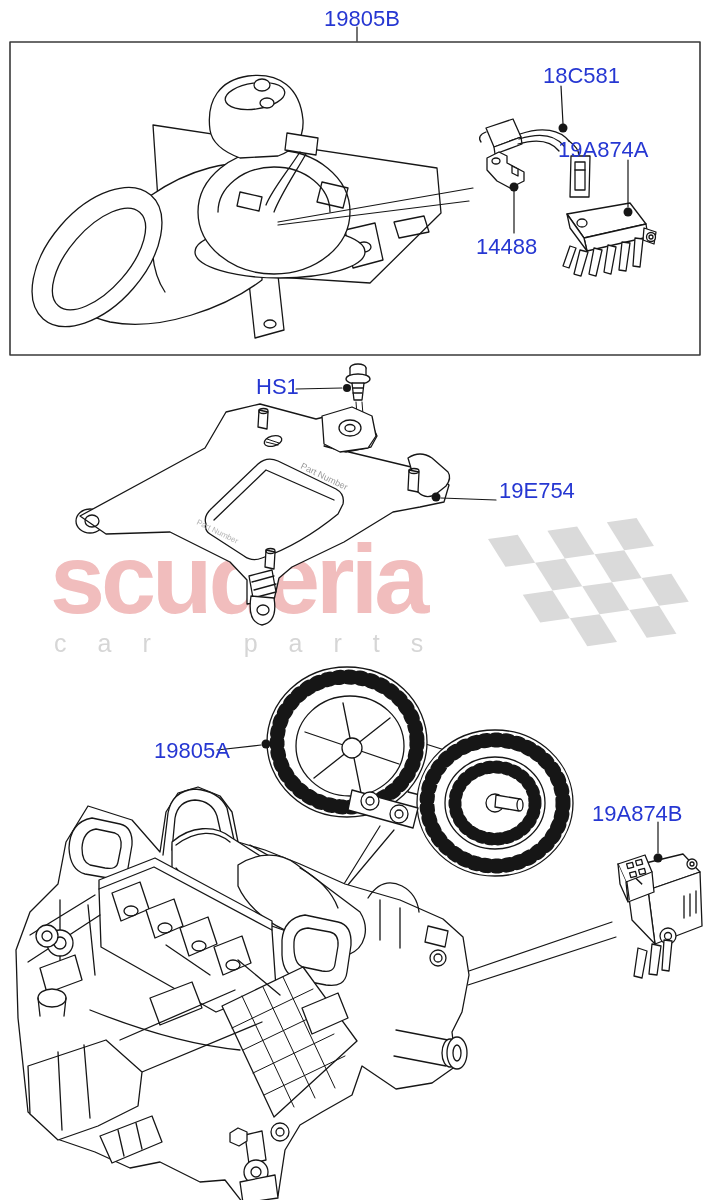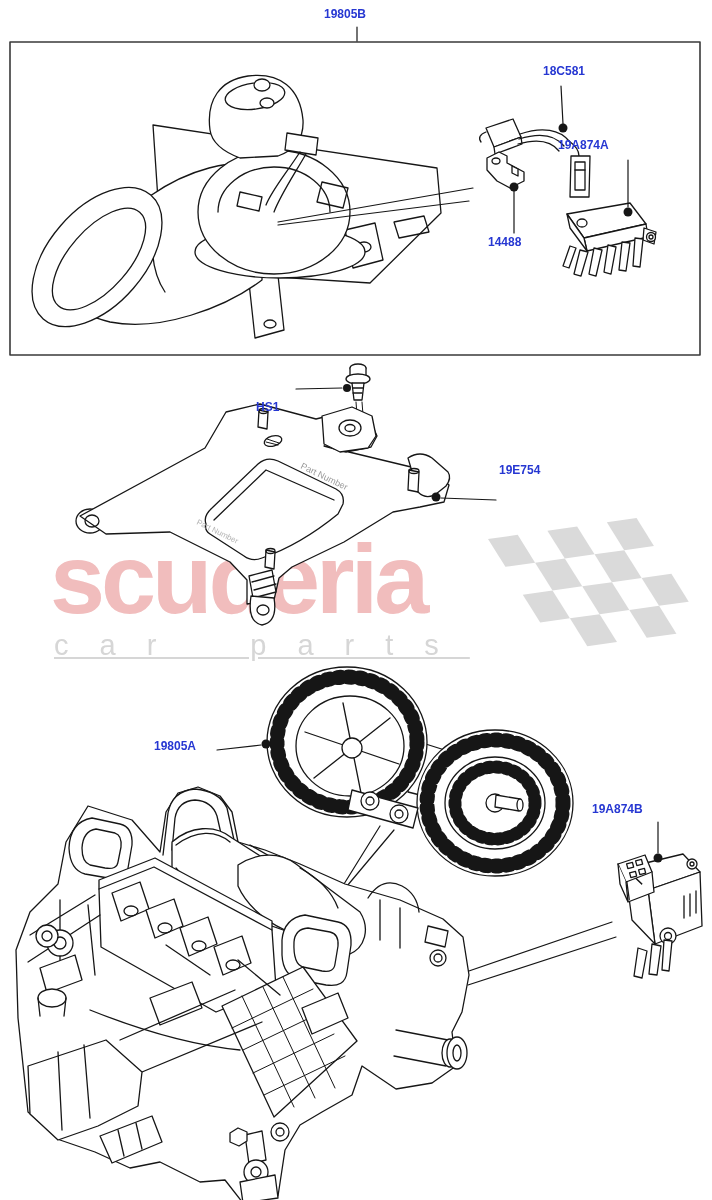--- a/index.html
+++ b/index.html
@@ -2,25 +2,25 @@
 <html><head>
 <meta charset="utf-8">
 <style>
   html,body{margin:0;padding:0;background:#888;}
   .canvas{position:relative;width:712px;height:1200px;background:#fff;overflow:hidden;
           font-family:"Liberation Sans",sans-serif;margin:0 auto;}
   .layer{position:absolute;left:0;top:0;width:712px;height:1200px;}
   
   .wm-brand{position:absolute;left:50px;top:529px;font-size:99px;font-weight:bold;
             letter-spacing:-4px;line-height:1;color:#f1bdbd;}
-  .wm-tagline{position:absolute;left:54px;top:631px;font-size:29px;color:#d6d6d6;
-              letter-spacing:31px;word-spacing:24px;line-height:1;text-decoration:underline;}
+  .wm-tagline{position:absolute;left:54px;top:631px;font-size:25px;color:#d6d6d6;
+              letter-spacing:31px;word-spacing:24px;line-height:1;}
   .wm-flag{position:absolute;left:458px;top:505px;}
   
-  .lbl{position:absolute;font-size:12px;line-height:1;color:#2637d2;white-space:nowrap;cursor:pointer;font-weight:bold;}
+  .lbl{position:absolute;font-size:22px;line-height:1;color:#2637d2;white-space:nowrap;cursor:pointer;}
   
   svg.art{position:absolute;left:0;top:0;}
   svg.art path,svg.art ellipse,svg.art circle,svg.art line,svg.art rect,svg.art polyline
       {vector-effect:non-scaling-stroke;}
   .stamp{font-size:9px;fill:#9a9a9a;font-family:"Liberation Sans",sans-serif;}
   .stamp2{font-size:8px;fill:#b5b5b5;font-family:"Liberation Sans",sans-serif;}
 </style>
 </head>
 <body>
 
@@ -302,19 +302,19 @@
       <circle cx="347" cy="388" r="4"></circle>
       <circle cx="436" cy="497" r="4.5"></circle>
       <circle cx="266" cy="744" r="4.5"></circle>
       <circle cx="658" cy="858" r="4.5"></circle>
     </g>
   </svg>
 
   <div class="lbl" style="left:324px;top:8px">19805B</div>
   <div class="lbl" style="left:543px;top:65px">18C581</div>
   <div class="lbl" style="left:558px;top:139px">19A874A</div>
-  <div class="lbl" style="left:488px;top:236px">14488</div>
-  <div class="lbl" style="left:256px;top:401px">HS1</div>
-  <div class="lbl" style="left:499px;top:464px">19E754</div>
+  <div class="lbl" style="left:476px;top:236px">14488</div>
+  <div class="lbl" style="left:256px;top:376px">HS1</div>
+  <div class="lbl" style="left:499px;top:480px">19E754</div>
   <div class="lbl" style="left:154px;top:740px">19805A</div>
   <div class="lbl" style="left:592px;top:803px">19A874B</div>
 
 </div>
 
 </body></html>

